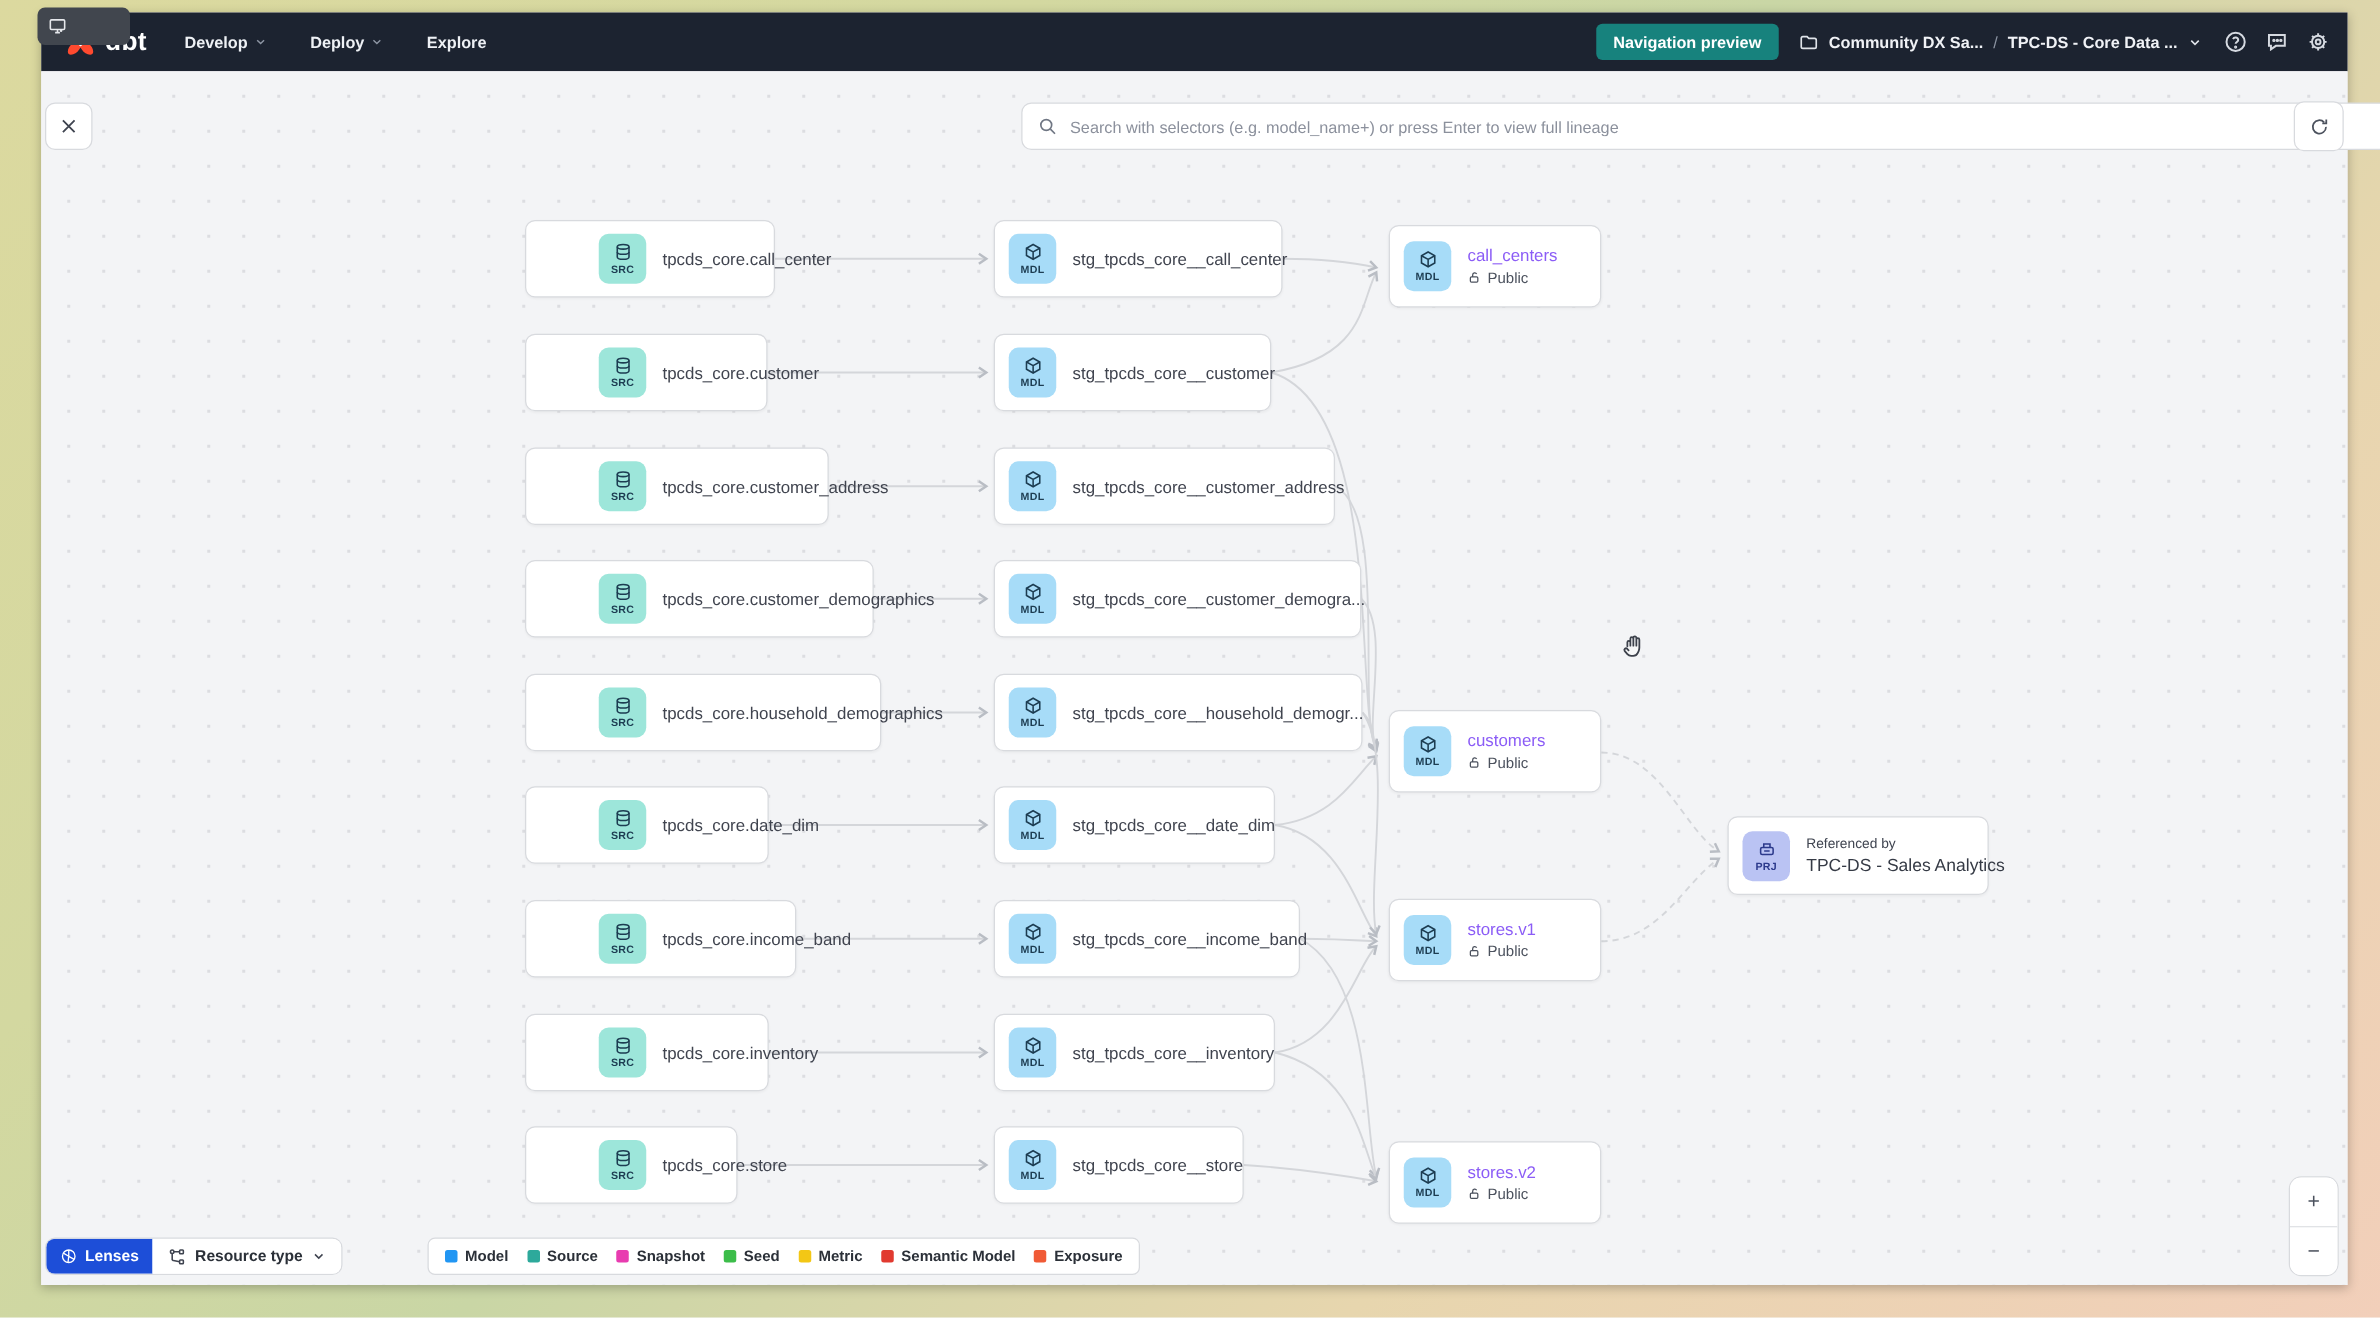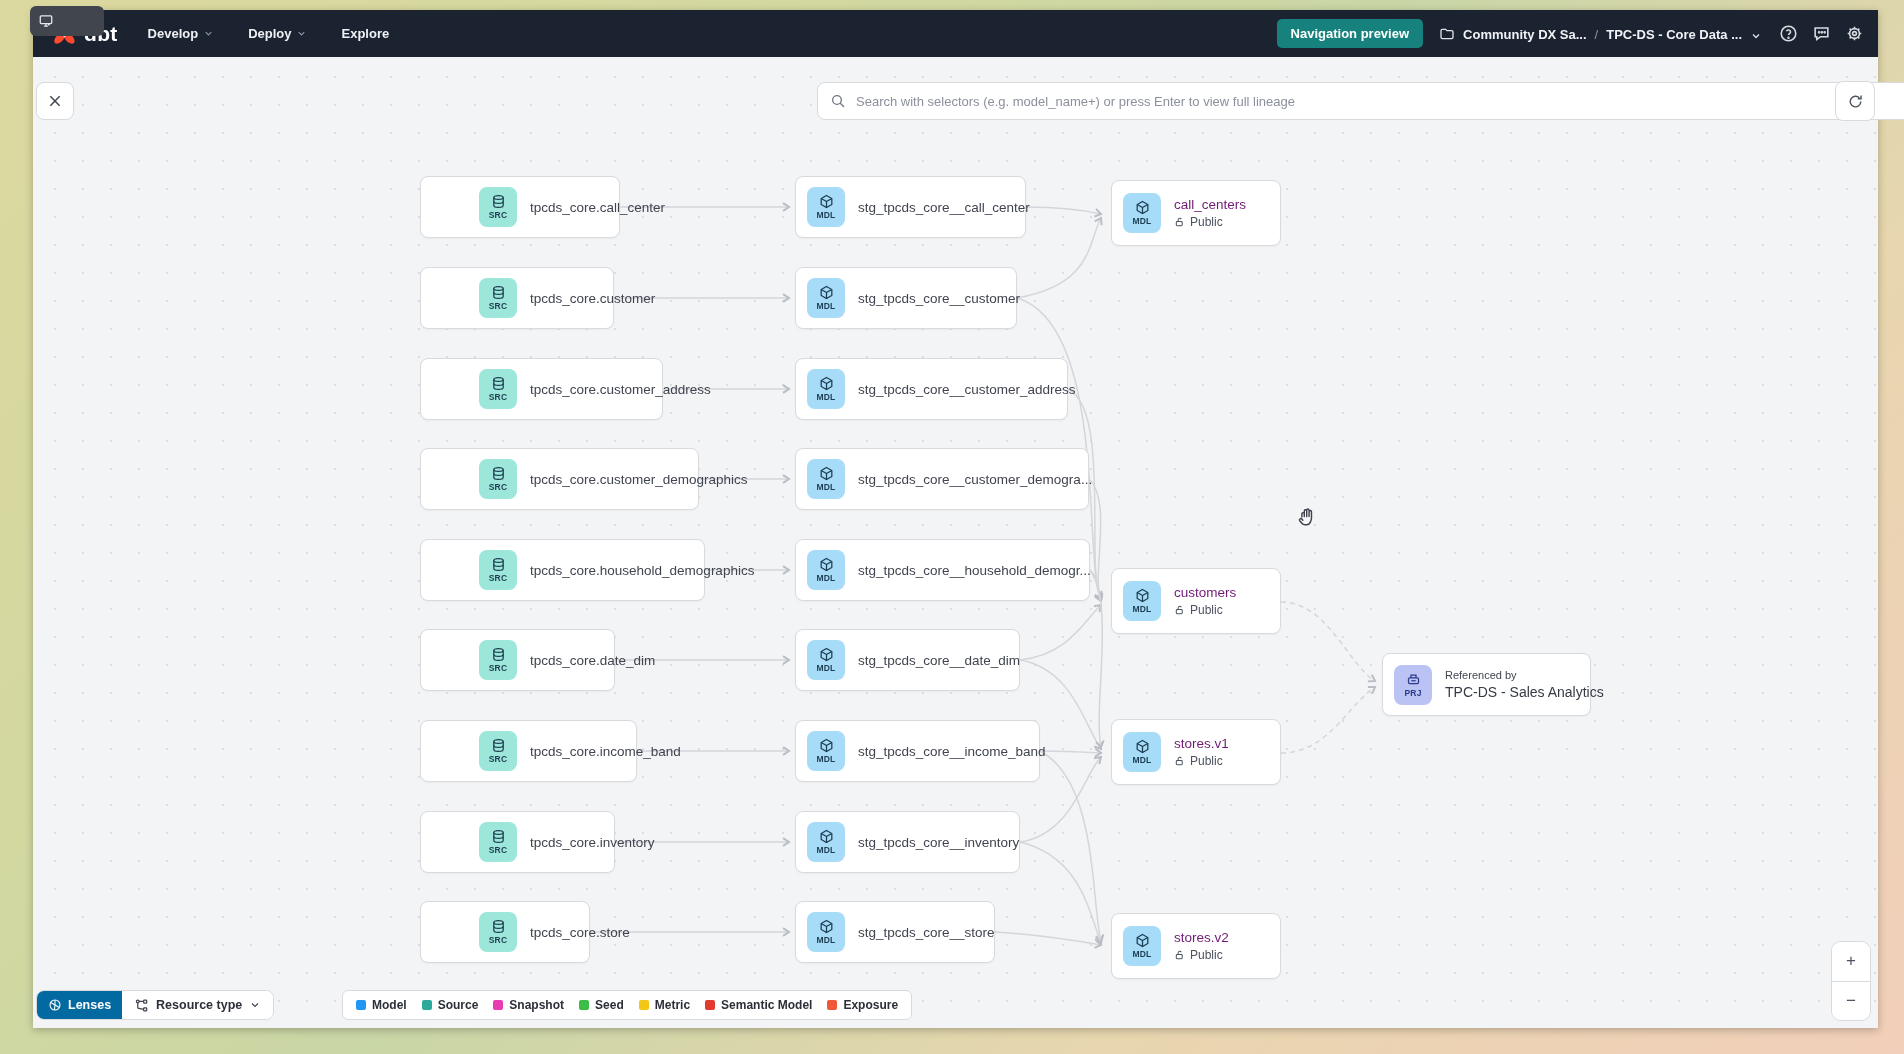--- a/index.html
+++ b/index.html
@@ -12,21 +12,21 @@
   
   .navbar { position:relative; height:47px; background:#1c2330; display:flex; align-items:center; padding:0 14px 0 18px; }
   .logo { display:flex; align-items:center; gap:7px; margin-right:30px; }
   .logo svg { width:26px; height:26px; }
   .logo-text { color:#fff; font-weight:700; font-size:21px; letter-spacing:.3px; }
   .nav-menu { display:flex; align-items:center; gap:34px; }
   .nav-item { display:flex; align-items:center; gap:5px; color:#eef1f5; font-size:13px; font-weight:700; cursor:pointer; }
   .nav-item svg { width:11px; height:11px; stroke:#8d95a3; }
   .nav-right { margin-left:auto; display:flex; align-items:center; gap:16px; }
   .preview-btn { background:#17827d; color:#fff; font-size:13px; font-weight:700; padding:7px 14px; border:none; border-radius:5px; cursor:pointer; }
-  .crumbs { display:flex; align-items:flex-end; gap:8px; color:#f0f2f6; font-size:13px; font-weight:700; }
+  .crumbs { display:flex; align-items:center; gap:8px; color:#f0f2f6; font-size:13px; font-weight:700; }
   .crumbs .sep { color:#8d95a3; font-weight:400; }
   .crumbs svg { width:16px; height:16px; stroke:#dfe3e9; }
   .nav-icons { display:flex; align-items:center; gap:13px; }
   .nav-icons .icn { width:20px; height:20px; display:flex; align-items:center; justify-content:center; cursor:pointer; }
   .nav-icons svg { width:19px; height:19px; stroke:#d6dae1; }
 
   
   .screen-tab { position:absolute; left:30px; top:6px; width:74px; height:30px; background:#41464e; border-radius:6px; z-index:10; display:flex; align-items:center; padding-left:8px; gap:4px; }
   .screen-tab svg { width:16px; height:14px; stroke:#e6e8ec; }
 
@@ -53,35 +53,35 @@
   .node-label { font-size:13.5px; color:#40444f; white-space:nowrap; }
   .badge { width:38px; height:40px; border-radius:8px; display:flex; flex-direction:column; align-items:center; justify-content:center; flex:none; }
   .badge svg { width:15px; height:15px; margin-bottom:1px; }
   .badge-txt { font-size:8.5px; font-weight:700; color:#1d3d52; letter-spacing:.2px; }
   .badge-src { background:#9de6da;margin-left:47px; }
   .badge-mdl { background:#a7dcf8; }
   .badge-prj { background:#bac3f3; }
   .badge-prj .badge-txt { color:#2c3a8c; }
   .node-big { height:66px; }
   .node-col { display:flex; flex-direction:column; gap:3px; }
-  .node-title { font-size:13.5px; color:#701a75; white-space:nowrap; }
+  .node-title { font-size:13.5px; color:#8b5cf6; white-space:nowrap; }
   .access-row { display:flex; align-items:center; gap:5px; font-size:12px; color:#4c525e;text-align:center; }
   .access-row svg { width:11px; height:12px; stroke:#4c525e; }
   .kicker { font-size:11px; color:#3f4450; }
   .prj-title { font-size:14px; color:#353a45; white-space:nowrap; }
 
   .edges { position:absolute; left:0; top:0; pointer-events:none; }
   .edge { fill:none; stroke:#d4d6da; stroke-width:1.5; }
   .edge-dash { stroke-dasharray:5 4; }
 
   .grab-cursor { position:absolute; left:1262px; top:448px; width:23px; height:23px; }
 
   
   .lens-group { position:absolute; left:3px; top:933px; height:30px; display:flex; border:1px solid #d8dade; border-radius:8px; overflow:hidden; background:#fff; cursor:pointer; }
-  .lens-seg { display:flex; align-items:center; gap:6px; padding:0 11px; background:#0369a1; color:#fff; font-size:12.5px; font-weight:700; }
+  .lens-seg { display:flex; align-items:center; gap:6px; padding:0 11px; background:#1d4ed8; color:#fff; font-size:12.5px; font-weight:700; }
   .lens-seg svg { width:14px; height:14px; stroke:#fff; }
   .res-seg { display:flex; align-items:center; gap:7px; padding:0 12px; background:#fff; color:#2b3038; font-size:12.5px; font-weight:600; }
   .res-seg svg.ic { width:15px; height:15px; stroke:#3f4450; }
   .res-seg svg.ch { width:12px; height:12px; stroke:#3f4450; }
 
   .legend { position:absolute; left:309px; top:933px; height:30px; background:#fff; border:1px solid #d8dade; border-radius:6px; display:flex; align-items:center; gap:15px; padding:0 13px; }
   .leg-item { display:flex; align-items:center; gap:6px; font-size:12px; font-weight:600; color:#2b3038; }
   .swatch { width:10px; height:10px; border-radius:2px; display:inline-block; }
 
   .zoom-ctl { position:absolute; left:1798px; top:884px; width:40px; height:80px; background:#fff; border:1px solid #d8dade; border-radius:10px; display:flex; flex-direction:column; overflow:hidden; }

